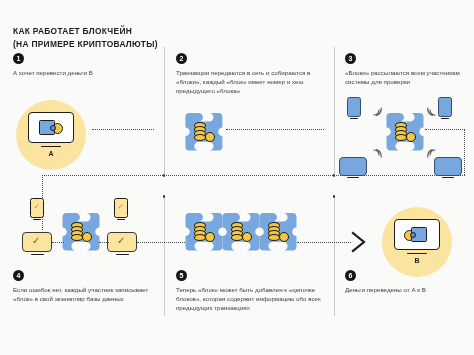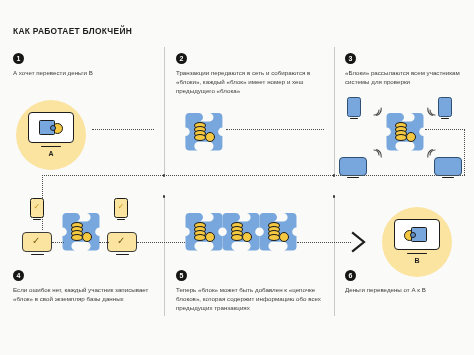--- a/index.html
+++ b/index.html
@@ -92,20 +92,21 @@
   .bigchev{position:absolute;}
   .bigchev svg{display:block;}
 </style>
 </head>
 <body>
 
 <div id="root">
 
   <div class="title">
     <div>КАК РАБОТАЕТ БЛОКЧЕЙН</div>
+    <div>(НА ПРИМЕРЕ КРИПТОВАЛЮТЫ)</div>
   </div>
 
   <div class="vline d1"></div>
   <div class="vdot" style="left:162.8px;top:174px;"></div>
   <div class="vline d2"></div>
   <div class="vdot" style="left:332.8px;top:174px;"></div>
   <div class="vline d3"></div>
   <div class="vdot" style="left:162.8px;top:195px;"></div>
   <div class="vline d4"></div>
   <div class="vdot" style="left:332.8px;top:195px;"></div>

